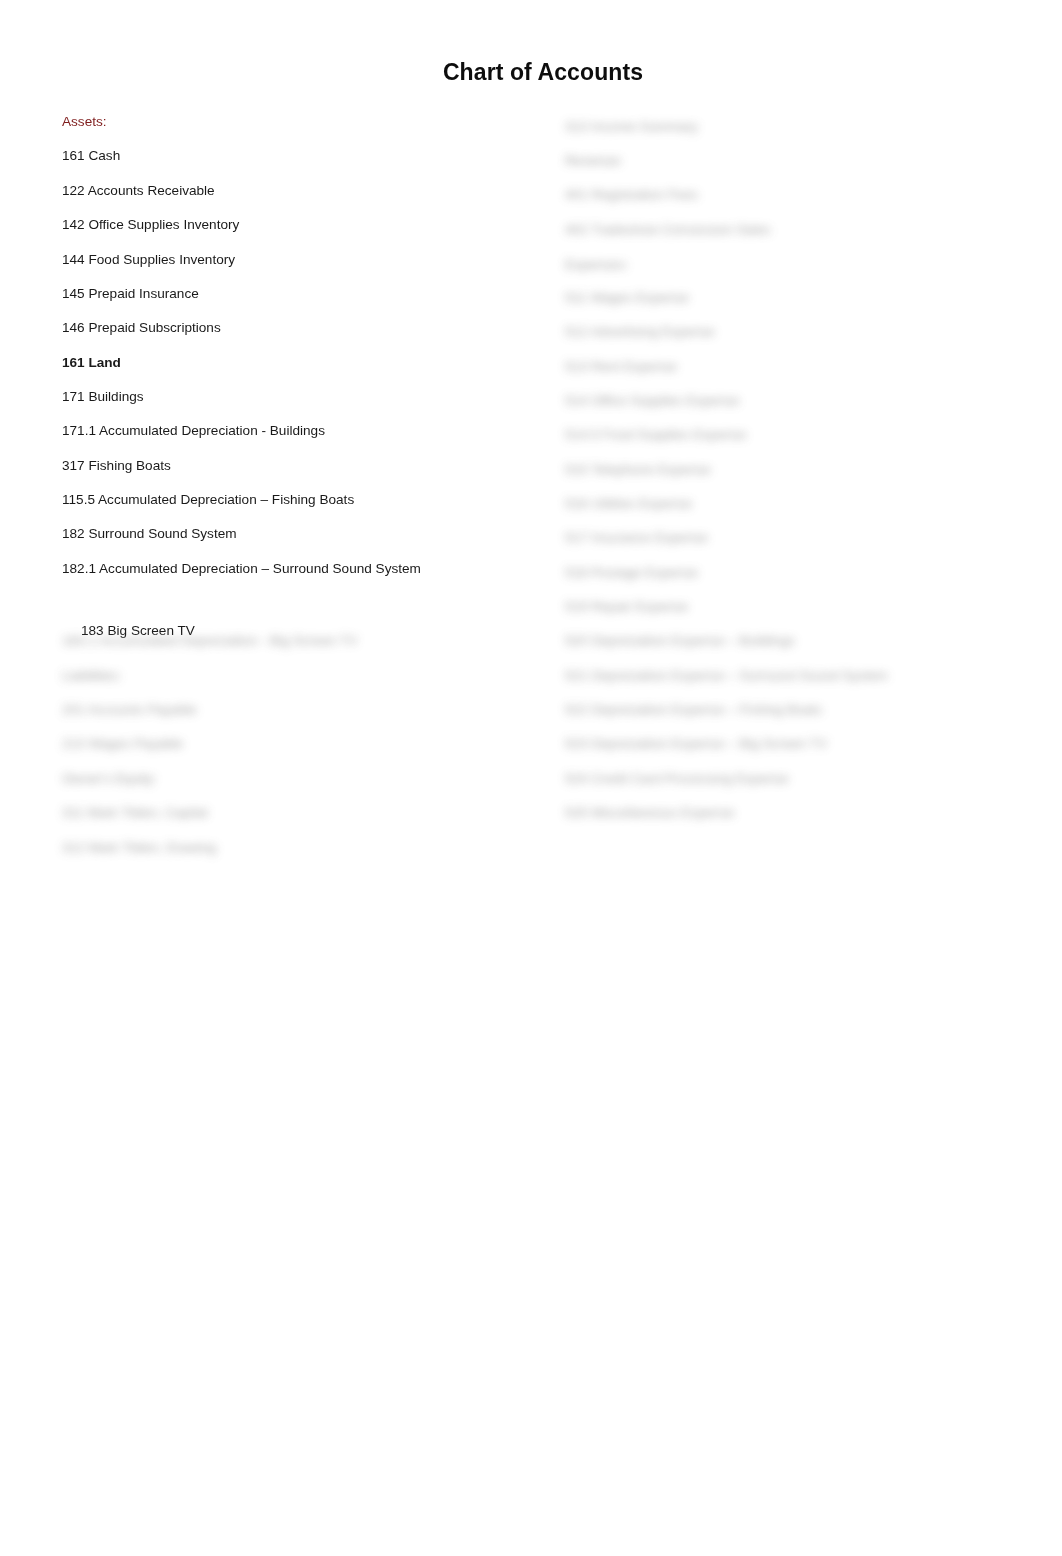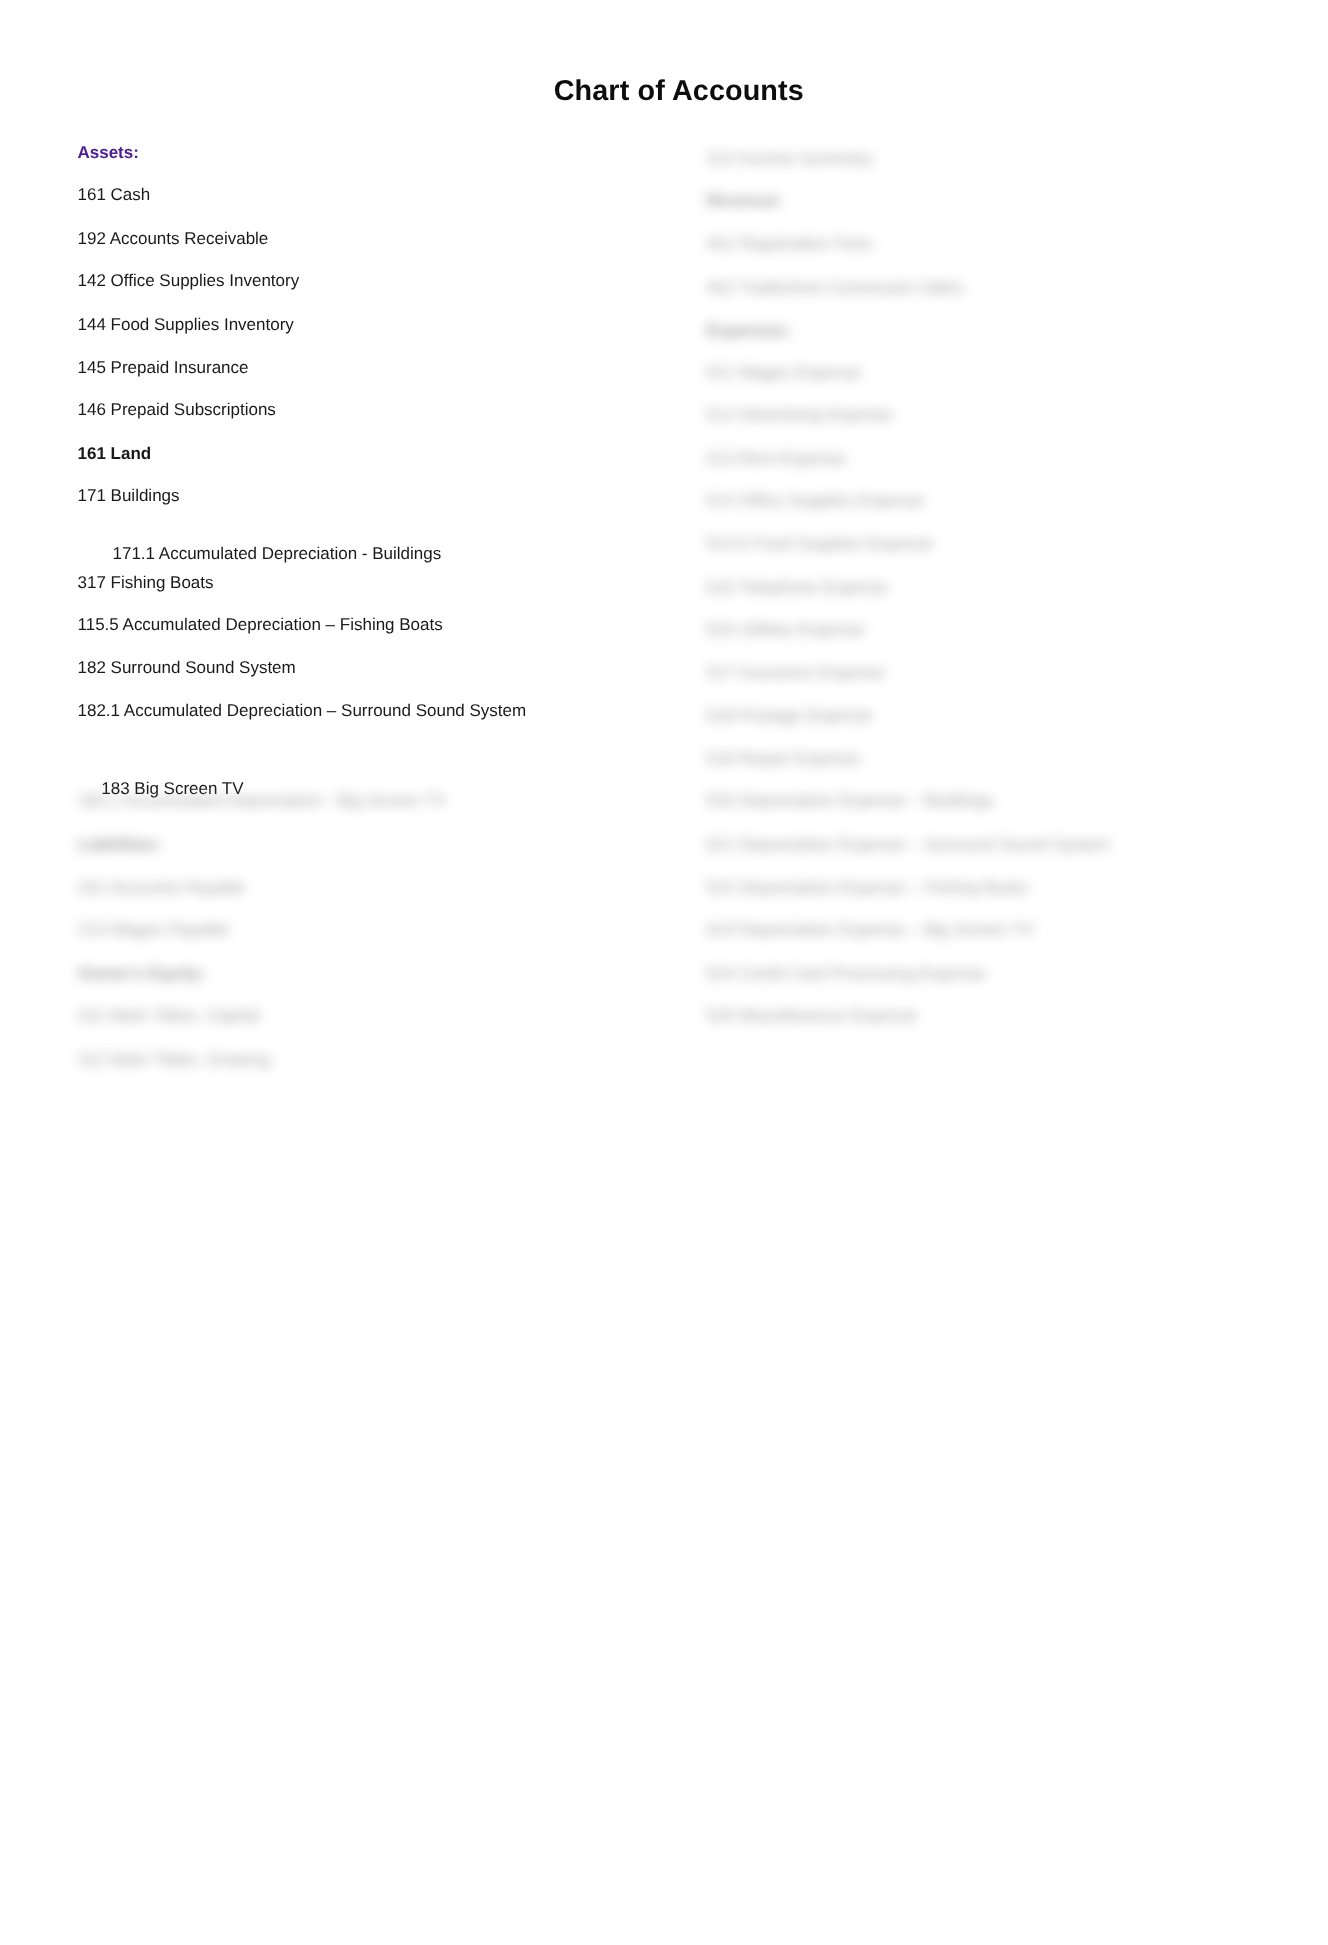--- a/index.html
+++ b/index.html
@@ -47,22 +47,22 @@
 
   .acct-line {
     position: absolute;
     left: 0;
     font-size: 13.6px;
     line-height: 19px;
     white-space: nowrap;
     color: #1a1a1a;
   }
   .acct-line.heading {
-    font-weight: bold;
-    color: #4c1d95;
+    font-weight: normal;
+    color: #7f1d1d;
   }
 
   
   .acct-line.blurred {
     color: #8d8d8d;
     filter: blur(4.6px);
     -webkit-filter: blur(4.6px);
     opacity: 0.82;
     user-select: none;
   }
@@ -73,28 +73,28 @@
 </head>
 <body>
 
 <div id="page">
 
   <div class="doc-title">Chart of Accounts</div>
 
   <div class="column col-left">
       <div class="acct-line heading" style="top: 112px;">Assets:</div>
       <div class="acct-line" style="top: 146px;">161 Cash</div>
-      <div class="acct-line" style="top: 181px;">192 Accounts Receivable</div>
+      <div class="acct-line" style="top: 181px;">122 Accounts Receivable</div>
       <div class="acct-line" style="top: 215px;">142 Office Supplies Inventory</div>
       <div class="acct-line" style="top: 250px;">144 Food Supplies Inventory</div>
       <div class="acct-line" style="top: 284px;">145 Prepaid Insurance</div>
       <div class="acct-line" style="top: 318px;">146 Prepaid Subscriptions</div>
       <div class="acct-line" style="top: 353px; font-weight: bold;">161 Land</div>
       <div class="acct-line" style="top: 387px;">171 Buildings</div>
-      <div class="acct-line" style="top: 433px; margin-left: 28px;">171.1 Accumulated Depreciation - Buildings</div>
+      <div class="acct-line" style="top: 421px;">171.1 Accumulated Depreciation - Buildings</div>
       <div class="acct-line" style="top: 456px;">317 Fishing Boats</div>
       <div class="acct-line" style="top: 490px;">115.5 Accumulated Depreciation – Fishing Boats</div>
       <div class="acct-line" style="top: 524px;">182 Surround Sound System</div>
       <div class="acct-line" style="top: 559px;">182.1 Accumulated Depreciation – Surround Sound System</div>
       <div class="acct-line" style="top: 621px; margin-left: 19px;">183 Big Screen TV</div>
       <div class="acct-line blurred" style="top: 631px;">183.1 Accumulated Depreciation - Big Screen TV</div>
       <div class="acct-line heading blurred" style="top: 666px;">Liabilities:</div>
       <div class="acct-line blurred" style="top: 700px;">201 Accounts Payable</div>
       <div class="acct-line blurred" style="top: 734px;">213 Wages Payable</div>
       <div class="acct-line heading blurred" style="top: 769px;">Owner's Equity:</div>

